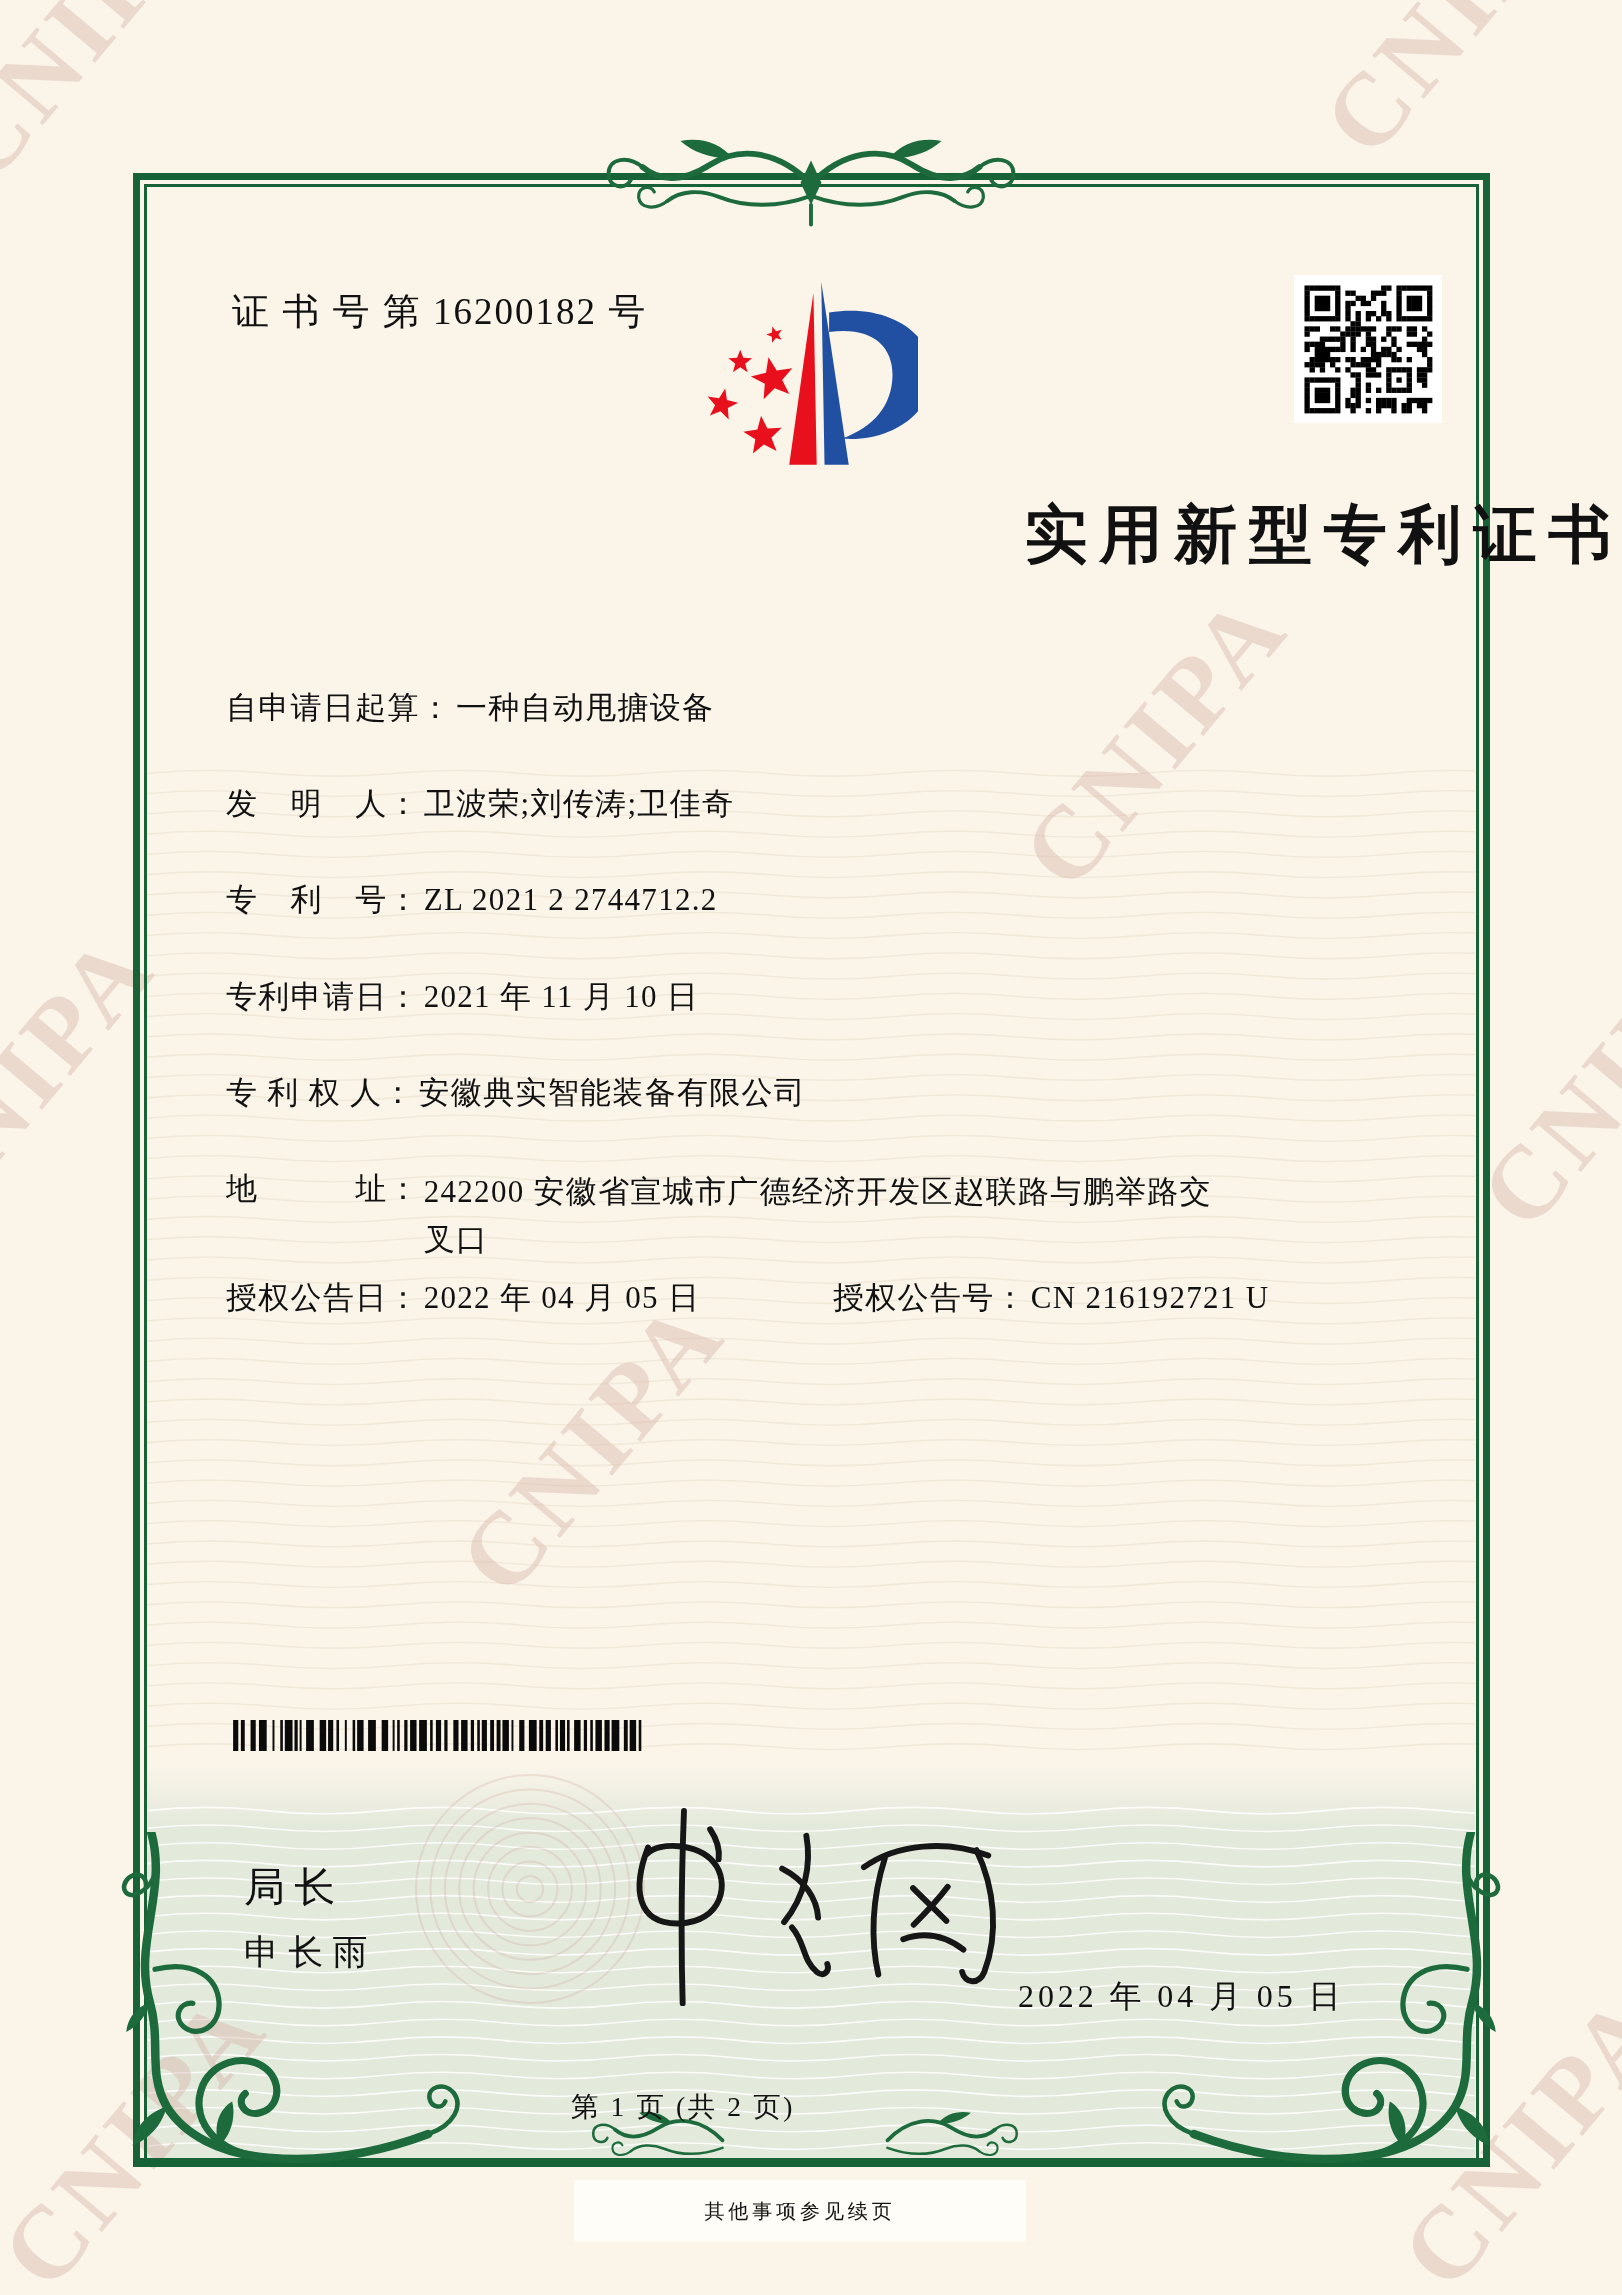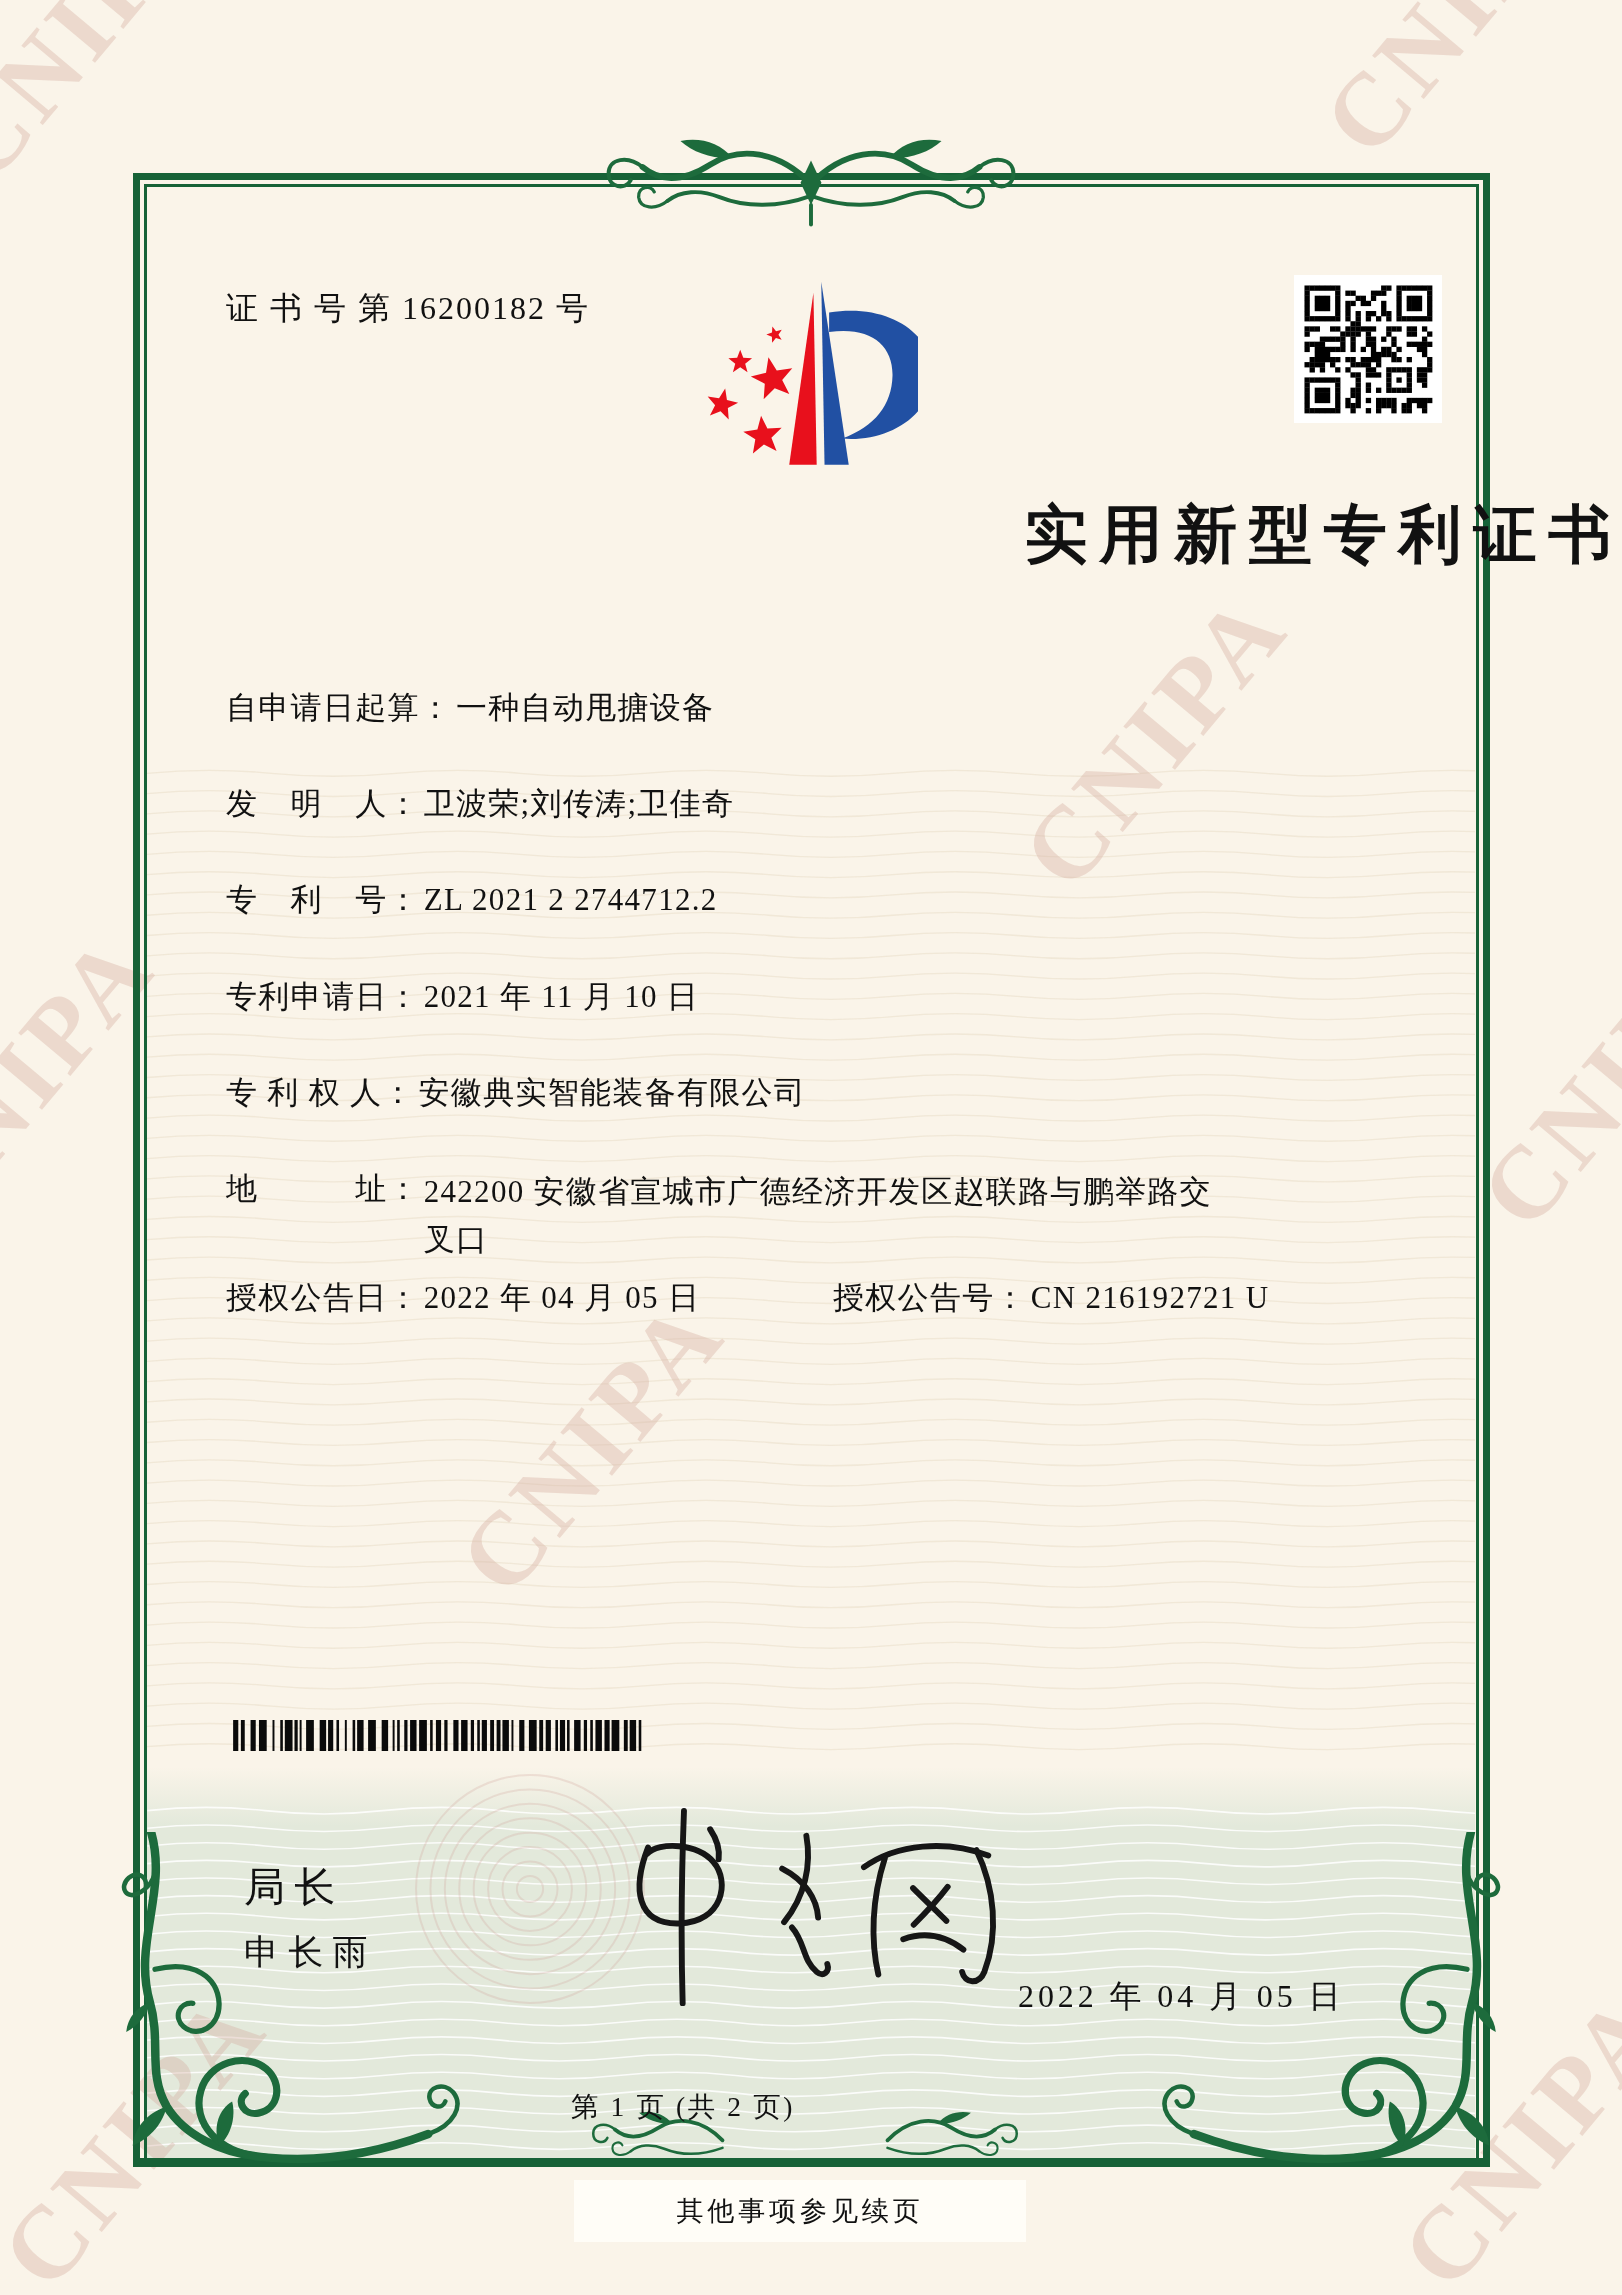--- a/index.html
+++ b/index.html
@@ -22,39 +22,39 @@
   }
   .frame-inner{
     position:absolute;left:144px;top:184px;width:1335px;height:1976px;
     box-sizing:border-box;border:3.3px solid #176237;border-bottom:none;
   }
   .green-zone{
     position:absolute;left:147px;top:1767px;width:1328px;height:391px;
     background:linear-gradient(180deg,rgba(227,233,219,0) 0,#e3e9db 59px,#e3e9db 100%);
   }
   
-  .certno{position:absolute;left:226px;top:287px;font-size:32px;letter-spacing:2px}
+  .certno{position:absolute;left:232px;top:287px;font-size:37px;letter-spacing:2px}
   .title{position:absolute;left:0;top:492px;width:1623px;text-align:right;
     font-size:63px;font-weight:700;letter-spacing:11.8px}
   .fld{position:absolute;left:226px;font-size:31px;letter-spacing:1.3px;white-space:nowrap}
   .fld .val{margin-left:3.9px}
   .fld-addr .val{display:inline-block;white-space:normal;vertical-align:top;
     width:792px;line-height:48px;margin-left:3.9px}
   .grant2{position:absolute;left:607px;top:0}
   .paras{position:absolute;left:226px;top:1322px;width:1178px;
     font-size:29px;line-height:61px;text-align:justify}
   .paras p{margin:0;text-indent:58px}
   .paras p+p{margin-top:5.2px}
   .sig-title{position:absolute;left:244px;top:1860px;font-size:41px;letter-spacing:9.2px}
   .sig-name{position:absolute;left:244px;top:1929px;font-size:35px;letter-spacing:9.2px}
   .issue-date{position:absolute;left:1018px;top:1975px;font-size:32px;letter-spacing:3.9px}
   .page-footer{position:absolute;left:147px;top:2089px;width:1072px;text-align:center;
     font-size:27.5px;letter-spacing:2.6px}
   .cont-box{position:absolute;left:574px;top:2180px;width:452px;height:62px;
-    background:#fffdf7;text-align:center;line-height:62px;font-size:27px;letter-spacing:3.9px}
+    background:#fffdf7;text-align:center;line-height:62px;font-size:20px;letter-spacing:3.9px}
   svg{display:block}
 </style>
 </head>
 <body>
 
 <svg id="waves-cream" class="abs" style="left:147px;top:753px" width="1328" height="1014" viewBox="0 0 2030 1550">
     <path d="M0 31 q95 -9 190 0 t190 0 t190 0 t190 0 t190 0 t190 0 t190 0 t190 0 t190 0 t190 0 t190 0 t190 0M0 62 q95 -9 190 0 t190 0 t190 0 t190 0 t190 0 t190 0 t190 0 t190 0 t190 0 t190 0 t190 0 t190 0M0 93 q95 -9 190 0 t190 0 t190 0 t190 0 t190 0 t190 0 t190 0 t190 0 t190 0 t190 0 t190 0 t190 0M0 124 q95 -9 190 0 t190 0 t190 0 t190 0 t190 0 t190 0 t190 0 t190 0 t190 0 t190 0 t190 0 t190 0M0 155 q95 -9 190 0 t190 0 t190 0 t190 0 t190 0 t190 0 t190 0 t190 0 t190 0 t190 0 t190 0 t190 0M0 186 q95 -9 190 0 t190 0 t190 0 t190 0 t190 0 t190 0 t190 0 t190 0 t190 0 t190 0 t190 0 t190 0M0 217 q95 -9 190 0 t190 0 t190 0 t190 0 t190 0 t190 0 t190 0 t190 0 t190 0 t190 0 t190 0 t190 0M0 248 q95 -9 190 0 t190 0 t190 0 t190 0 t190 0 t190 0 t190 0 t190 0 t190 0 t190 0 t190 0 t190 0M0 279 q95 -9 190 0 t190 0 t190 0 t190 0 t190 0 t190 0 t190 0 t190 0 t190 0 t190 0 t190 0 t190 0M0 310 q95 -9 190 0 t190 0 t190 0 t190 0 t190 0 t190 0 t190 0 t190 0 t190 0 t190 0 t190 0 t190 0M0 341 q95 -9 190 0 t190 0 t190 0 t190 0 t190 0 t190 0 t190 0 t190 0 t190 0 t190 0 t190 0 t190 0M0 372 q95 -9 190 0 t190 0 t190 0 t190 0 t190 0 t190 0 t190 0 t190 0 t190 0 t190 0 t190 0 t190 0M0 403 q95 -9 190 0 t190 0 t190 0 t190 0 t190 0 t190 0 t190 0 t190 0 t190 0 t190 0 t190 0 t190 0M0 434 q95 -9 190 0 t190 0 t190 0 t190 0 t190 0 t190 0 t190 0 t190 0 t190 0 t190 0 t190 0 t190 0M0 465 q95 -9 190 0 t190 0 t190 0 t190 0 t190 0 t190 0 t190 0 t190 0 t190 0 t190 0 t190 0 t190 0M0 496 q95 -9 190 0 t190 0 t190 0 t190 0 t190 0 t190 0 t190 0 t190 0 t190 0 t190 0 t190 0 t190 0M0 527 q95 -9 190 0 t190 0 t190 0 t190 0 t190 0 t190 0 t190 0 t190 0 t190 0 t190 0 t190 0 t190 0M0 558 q95 -9 190 0 t190 0 t190 0 t190 0 t190 0 t190 0 t190 0 t190 0 t190 0 t190 0 t190 0 t190 0M0 589 q95 -9 190 0 t190 0 t190 0 t190 0 t190 0 t190 0 t190 0 t190 0 t190 0 t190 0 t190 0 t190 0M0 620 q95 -9 190 0 t190 0 t190 0 t190 0 t190 0 t190 0 t190 0 t190 0 t190 0 t190 0 t190 0 t190 0M0 651 q95 -9 190 0 t190 0 t190 0 t190 0 t190 0 t190 0 t190 0 t190 0 t190 0 t190 0 t190 0 t190 0M0 682 q95 -9 190 0 t190 0 t190 0 t190 0 t190 0 t190 0 t190 0 t190 0 t190 0 t190 0 t190 0 t190 0M0 713 q95 -9 190 0 t190 0 t190 0 t190 0 t190 0 t190 0 t190 0 t190 0 t190 0 t190 0 t190 0 t190 0M0 744 q95 -9 190 0 t190 0 t190 0 t190 0 t190 0 t190 0 t190 0 t190 0 t190 0 t190 0 t190 0 t190 0M0 775 q95 -9 190 0 t190 0 t190 0 t190 0 t190 0 t190 0 t190 0 t190 0 t190 0 t190 0 t190 0 t190 0M0 806 q95 -9 190 0 t190 0 t190 0 t190 0 t190 0 t190 0 t190 0 t190 0 t190 0 t190 0 t190 0 t190 0M0 837 q95 -9 190 0 t190 0 t190 0 t190 0 t190 0 t190 0 t190 0 t190 0 t190 0 t190 0 t190 0 t190 0M0 868 q95 -9 190 0 t190 0 t190 0 t190 0 t190 0 t190 0 t190 0 t190 0 t190 0 t190 0 t190 0 t190 0M0 899 q95 -9 190 0 t190 0 t190 0 t190 0 t190 0 t190 0 t190 0 t190 0 t190 0 t190 0 t190 0 t190 0M0 930 q95 -9 190 0 t190 0 t190 0 t190 0 t190 0 t190 0 t190 0 t190 0 t190 0 t190 0 t190 0 t190 0M0 961 q95 -9 190 0 t190 0 t190 0 t190 0 t190 0 t190 0 t190 0 t190 0 t190 0 t190 0 t190 0 t190 0M0 992 q95 -9 190 0 t190 0 t190 0 t190 0 t190 0 t190 0 t190 0 t190 0 t190 0 t190 0 t190 0 t190 0M0 1023 q95 -9 190 0 t190 0 t190 0 t190 0 t190 0 t190 0 t190 0 t190 0 t190 0 t190 0 t190 0 t190 0M0 1054 q95 -9 190 0 t190 0 t190 0 t190 0 t190 0 t190 0 t190 0 t190 0 t190 0 t190 0 t190 0 t190 0M0 1085 q95 -9 190 0 t190 0 t190 0 t190 0 t190 0 t190 0 t190 0 t190 0 t190 0 t190 0 t190 0 t190 0M0 1116 q95 -9 190 0 t190 0 t190 0 t190 0 t190 0 t190 0 t190 0 t190 0 t190 0 t190 0 t190 0 t190 0M0 1147 q95 -9 190 0 t190 0 t190 0 t190 0 t190 0 t190 0 t190 0 t190 0 t190 0 t190 0 t190 0 t190 0M0 1178 q95 -9 190 0 t190 0 t190 0 t190 0 t190 0 t190 0 t190 0 t190 0 t190 0 t190 0 t190 0 t190 0M0 1209 q95 -9 190 0 t190 0 t190 0 t190 0 t190 0 t190 0 t190 0 t190 0 t190 0 t190 0 t190 0 t190 0M0 1240 q95 -9 190 0 t190 0 t190 0 t190 0 t190 0 t190 0 t190 0 t190 0 t190 0 t190 0 t190 0 t190 0M0 1271 q95 -9 190 0 t190 0 t190 0 t190 0 t190 0 t190 0 t190 0 t190 0 t190 0 t190 0 t190 0 t190 0M0 1302 q95 -9 190 0 t190 0 t190 0 t190 0 t190 0 t190 0 t190 0 t190 0 t190 0 t190 0 t190 0 t190 0M0 1333 q95 -9 190 0 t190 0 t190 0 t190 0 t190 0 t190 0 t190 0 t190 0 t190 0 t190 0 t190 0 t190 0M0 1364 q95 -9 190 0 t190 0 t190 0 t190 0 t190 0 t190 0 t190 0 t190 0 t190 0 t190 0 t190 0 t190 0M0 1395 q95 -9 190 0 t190 0 t190 0 t190 0 t190 0 t190 0 t190 0 t190 0 t190 0 t190 0 t190 0 t190 0M0 1426 q95 -9 190 0 t190 0 t190 0 t190 0 t190 0 t190 0 t190 0 t190 0 t190 0 t190 0 t190 0 t190 0M0 1457 q95 -9 190 0 t190 0 t190 0 t190 0 t190 0 t190 0 t190 0 t190 0 t190 0 t190 0 t190 0 t190 0M0 1488 q95 -9 190 0 t190 0 t190 0 t190 0 t190 0 t190 0 t190 0 t190 0 t190 0 t190 0 t190 0 t190 0M0 1519 q95 -9 190 0 t190 0 t190 0 t190 0 t190 0 t190 0 t190 0 t190 0 t190 0 t190 0 t190 0 t190 0" fill="none" stroke="#e8dbc6" stroke-width="2" opacity="0.5"></path>
   </svg>
 
 <div class="green-zone">

